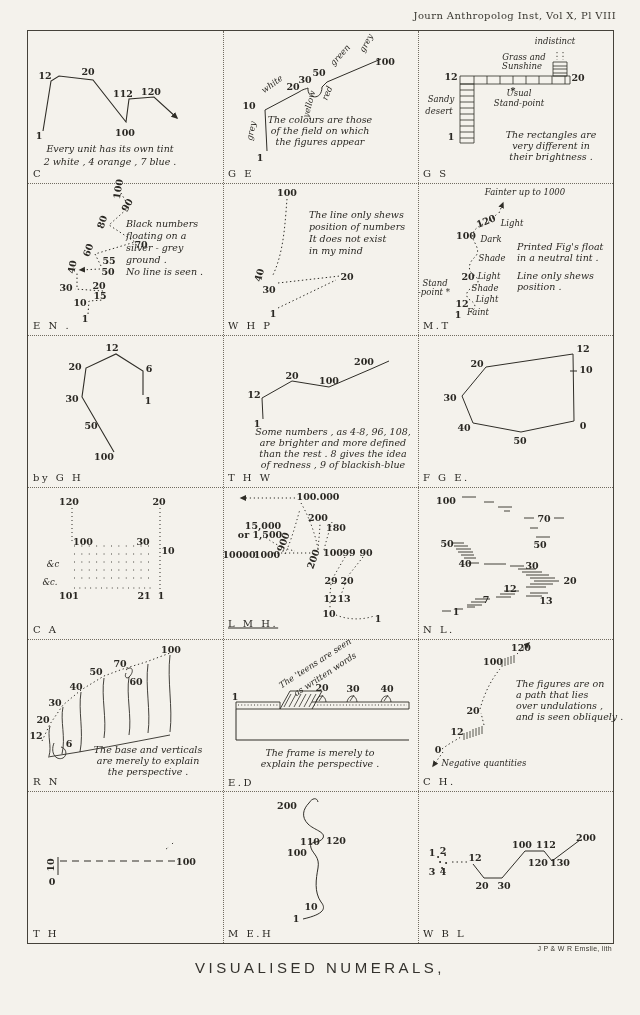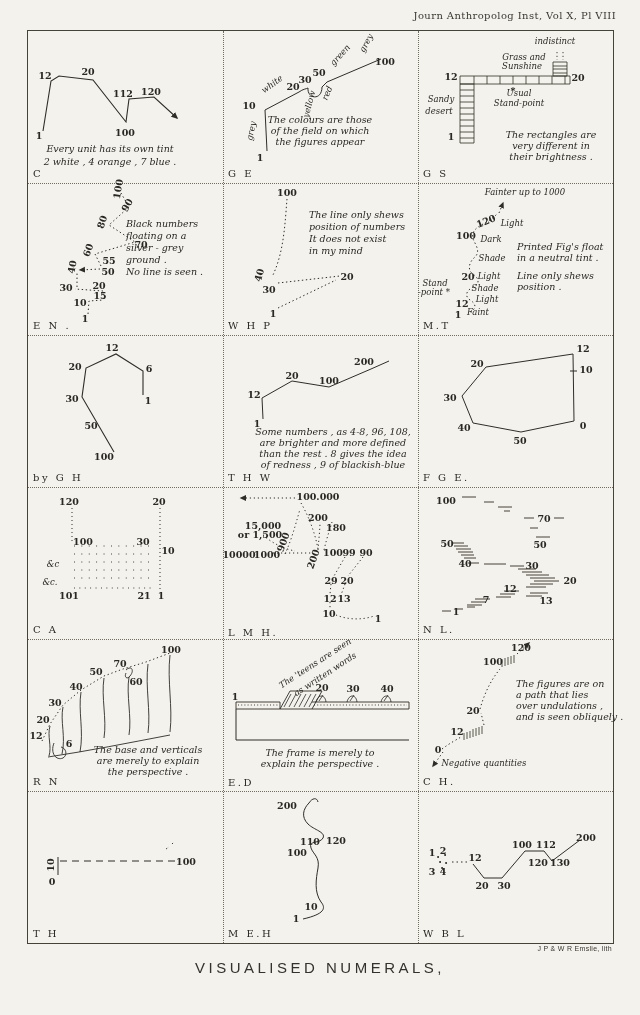--- a/index.html
+++ b/index.html
@@ -305,21 +305,21 @@
         <span class="lbl num" style="left: 90px; top: 72px; transform: translate(-50%, -50%) rotate(-70deg);">200</span>
         <span class="lbl num" style="left: 110px; top: 65px;">100</span>
         <span class="lbl num" style="left: 126px; top: 65px;">99</span>
         <span class="lbl num" style="left: 143px; top: 65px;">90</span>
         <span class="lbl num" style="left: 108px; top: 93px;">29</span>
         <span class="lbl num" style="left: 124px; top: 93px;">20</span>
         <span class="lbl num" style="left: 107px; top: 111px;">12</span>
         <span class="lbl num" style="left: 121px; top: 111px;">13</span>
         <span class="lbl num" style="left: 106px; top: 126px;">10</span>
         <span class="lbl num" style="left: 155px; top: 131px;">1</span>
-        <span class="lbl sig" style="left: 5px; top: 145px;">L M H.</span>
+        <span class="lbl sig" style="left: 5px; top: 136px; text-decoration: underline;">L M H.</span>
       </div>
       <div class="panel" style="left: 390px; top: 456px; width: 195px; height: 152px;">
         <svg viewBox="0 0 195 152" preserveAspectRatio="none">
           <defs>
             <marker id="ah11" markerWidth="7" markerHeight="7" refX="5" refY="3.5" orient="auto">
               <path d="M0,0.6 L6.4,3.5 L0,6.4 Z" fill="#2f2d27"></path>
             </marker>
           </defs>
           <path d="M44 10 H58 M66 15 H76 M80 20 H94 M86 24 H92" fill="none" stroke="#2f2d27" stroke-width="0.9"></path>
           <path d="M106 31 H116 M136 31 H146 M112 41 H120" fill="none" stroke="#2f2d27" stroke-width="0.9"></path>

